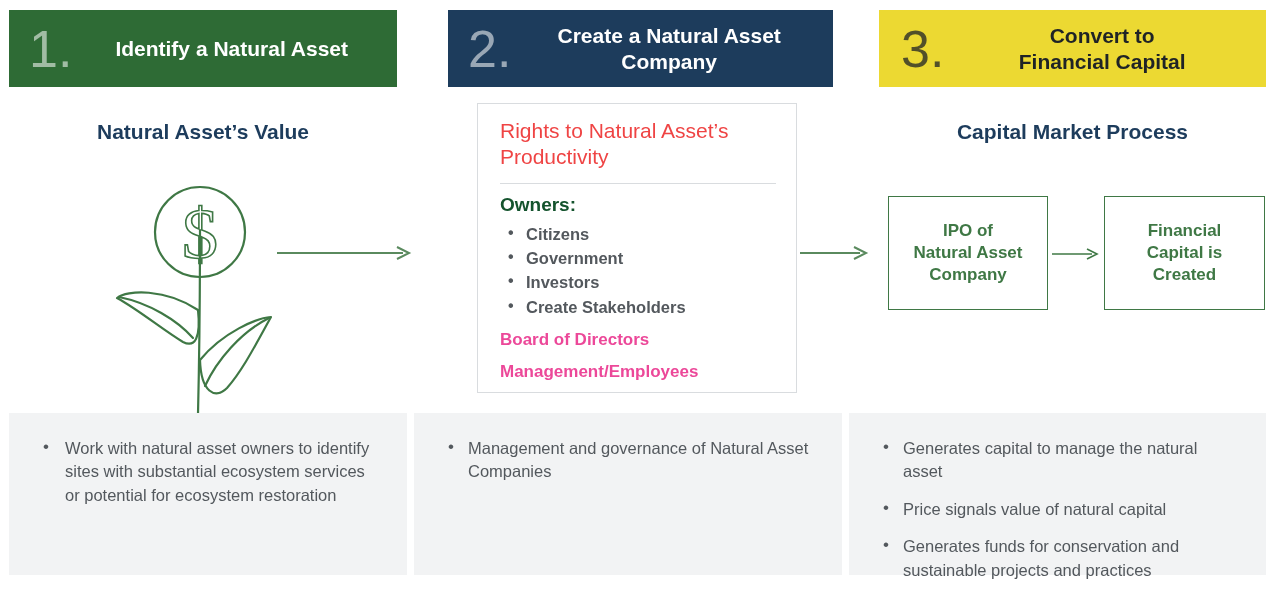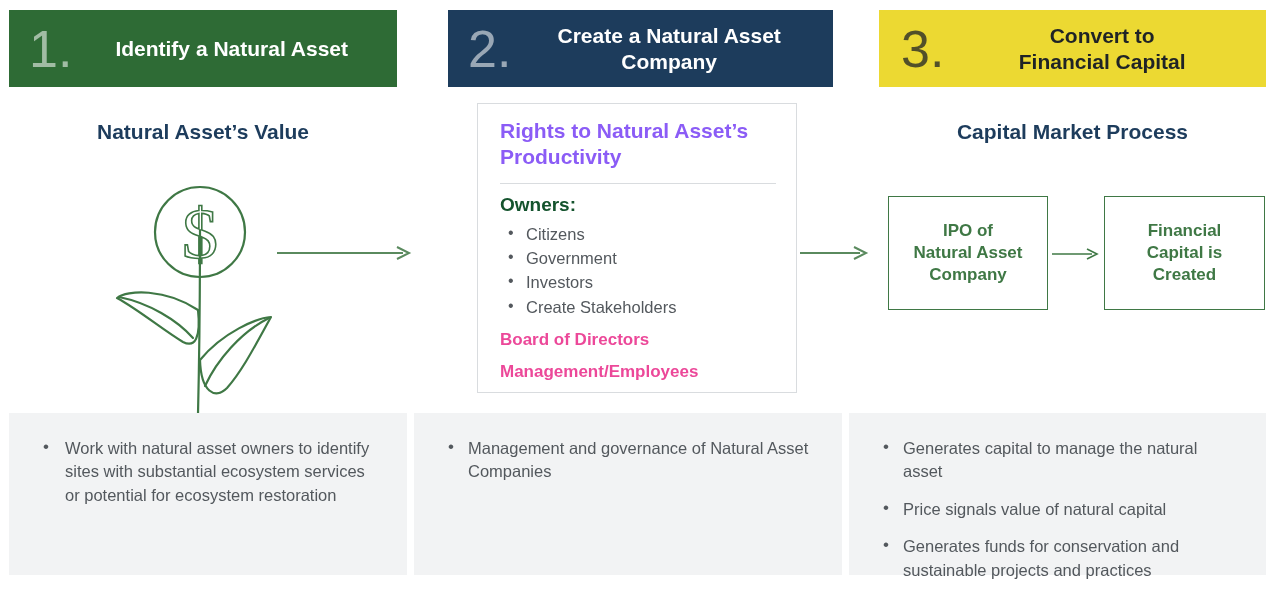--- a/index.html
+++ b/index.html
@@ -89,22 +89,22 @@
     width: 320px;
     height: 290px;
     background: #ffffff;
     border: 1px solid #d9dcdf;
     box-sizing: border-box;
     padding: 14px 20px 0 22px;
   }
   #rights-card h2 {
     margin: 0;
     font-size: 21px;
-    font-weight: bold;
-    color: #8b5cf6;
+    font-weight: normal;
+    color: #ef4444;
     line-height: 1.25;
   }
   .card-divider {
     margin: 12px 0 10px 0;
     height: 1px;
     background: #d9dcdf;
   }
   .owners-label {
     font-size: 19px;
     font-weight: bold;
@@ -115,20 +115,21 @@
     list-style: none;
     margin: 0 0 10px 0;
     padding: 0 0 0 4px;
   }
   ul.owners li {
     font-size: 16.5px;
     color: #53585d;
     line-height: 1.48;
     position: relative;
     padding-left: 22px;
+    font-weight: bold;
   }
   ul.owners li::before {
     content: "\2022";
     position: absolute;
     left: 4px;
     top: -1px;
     color: #53585d;
     font-size: 16px;
   }
   .card-strong {

